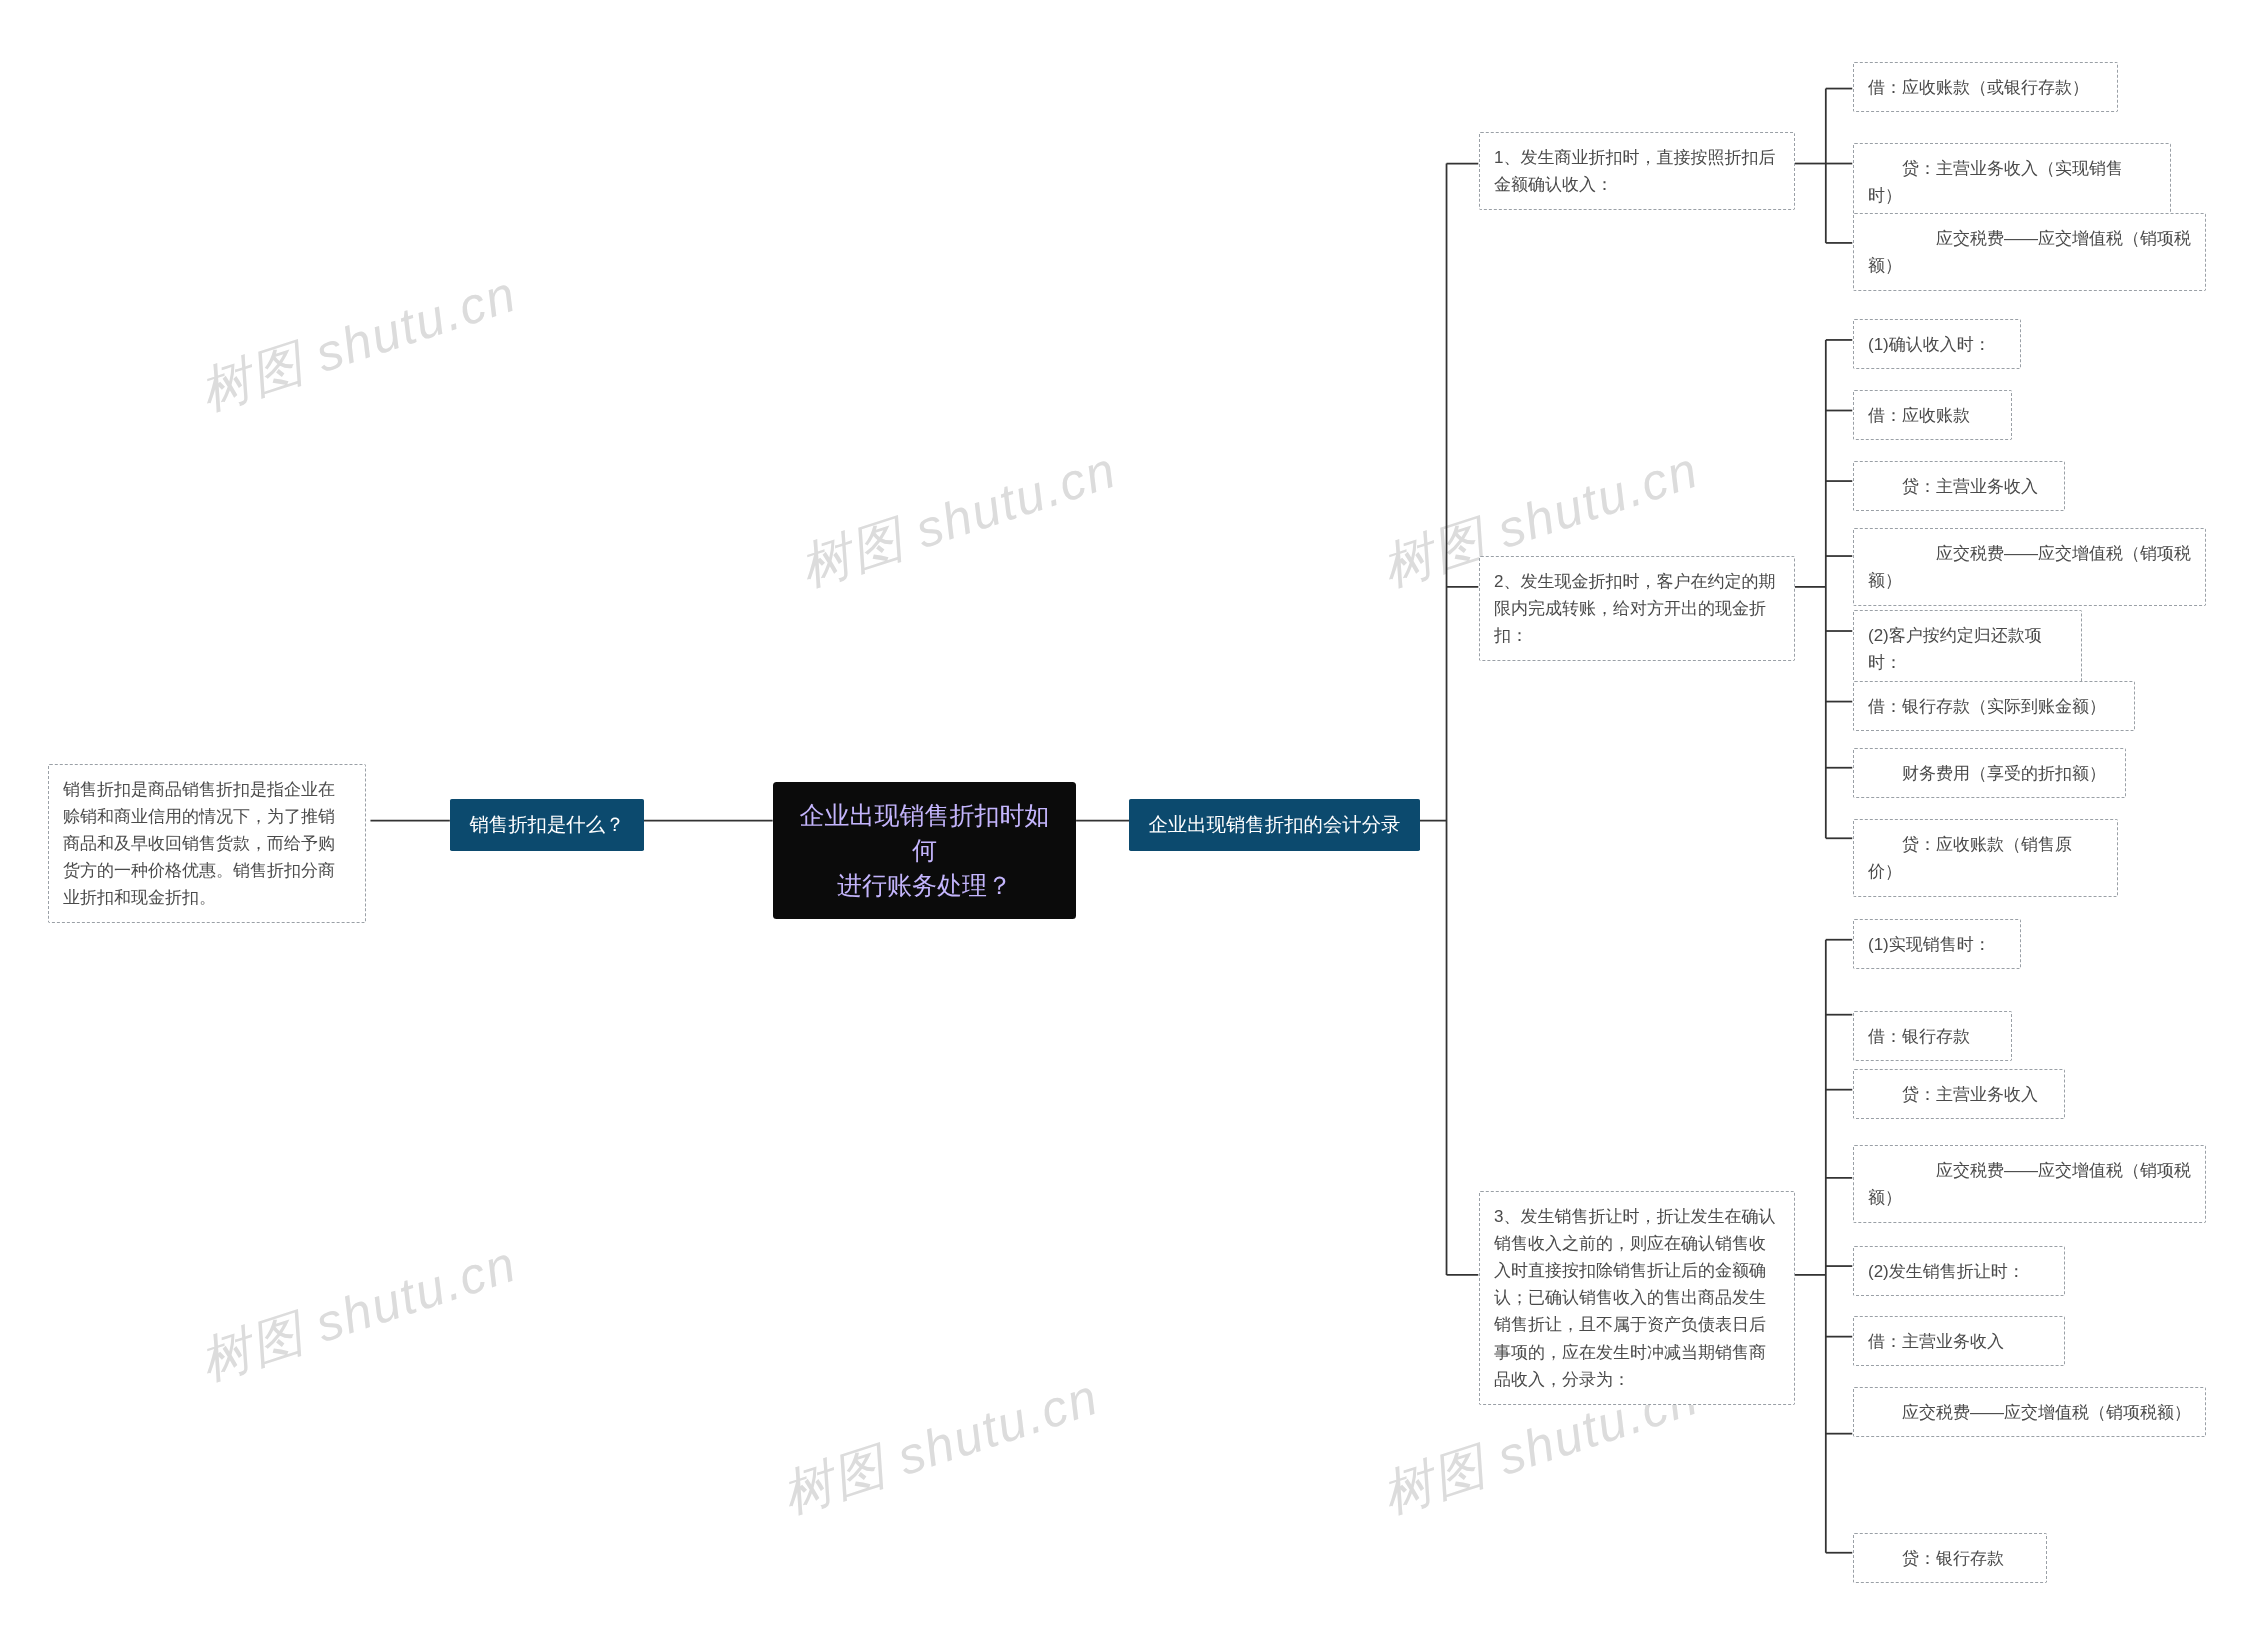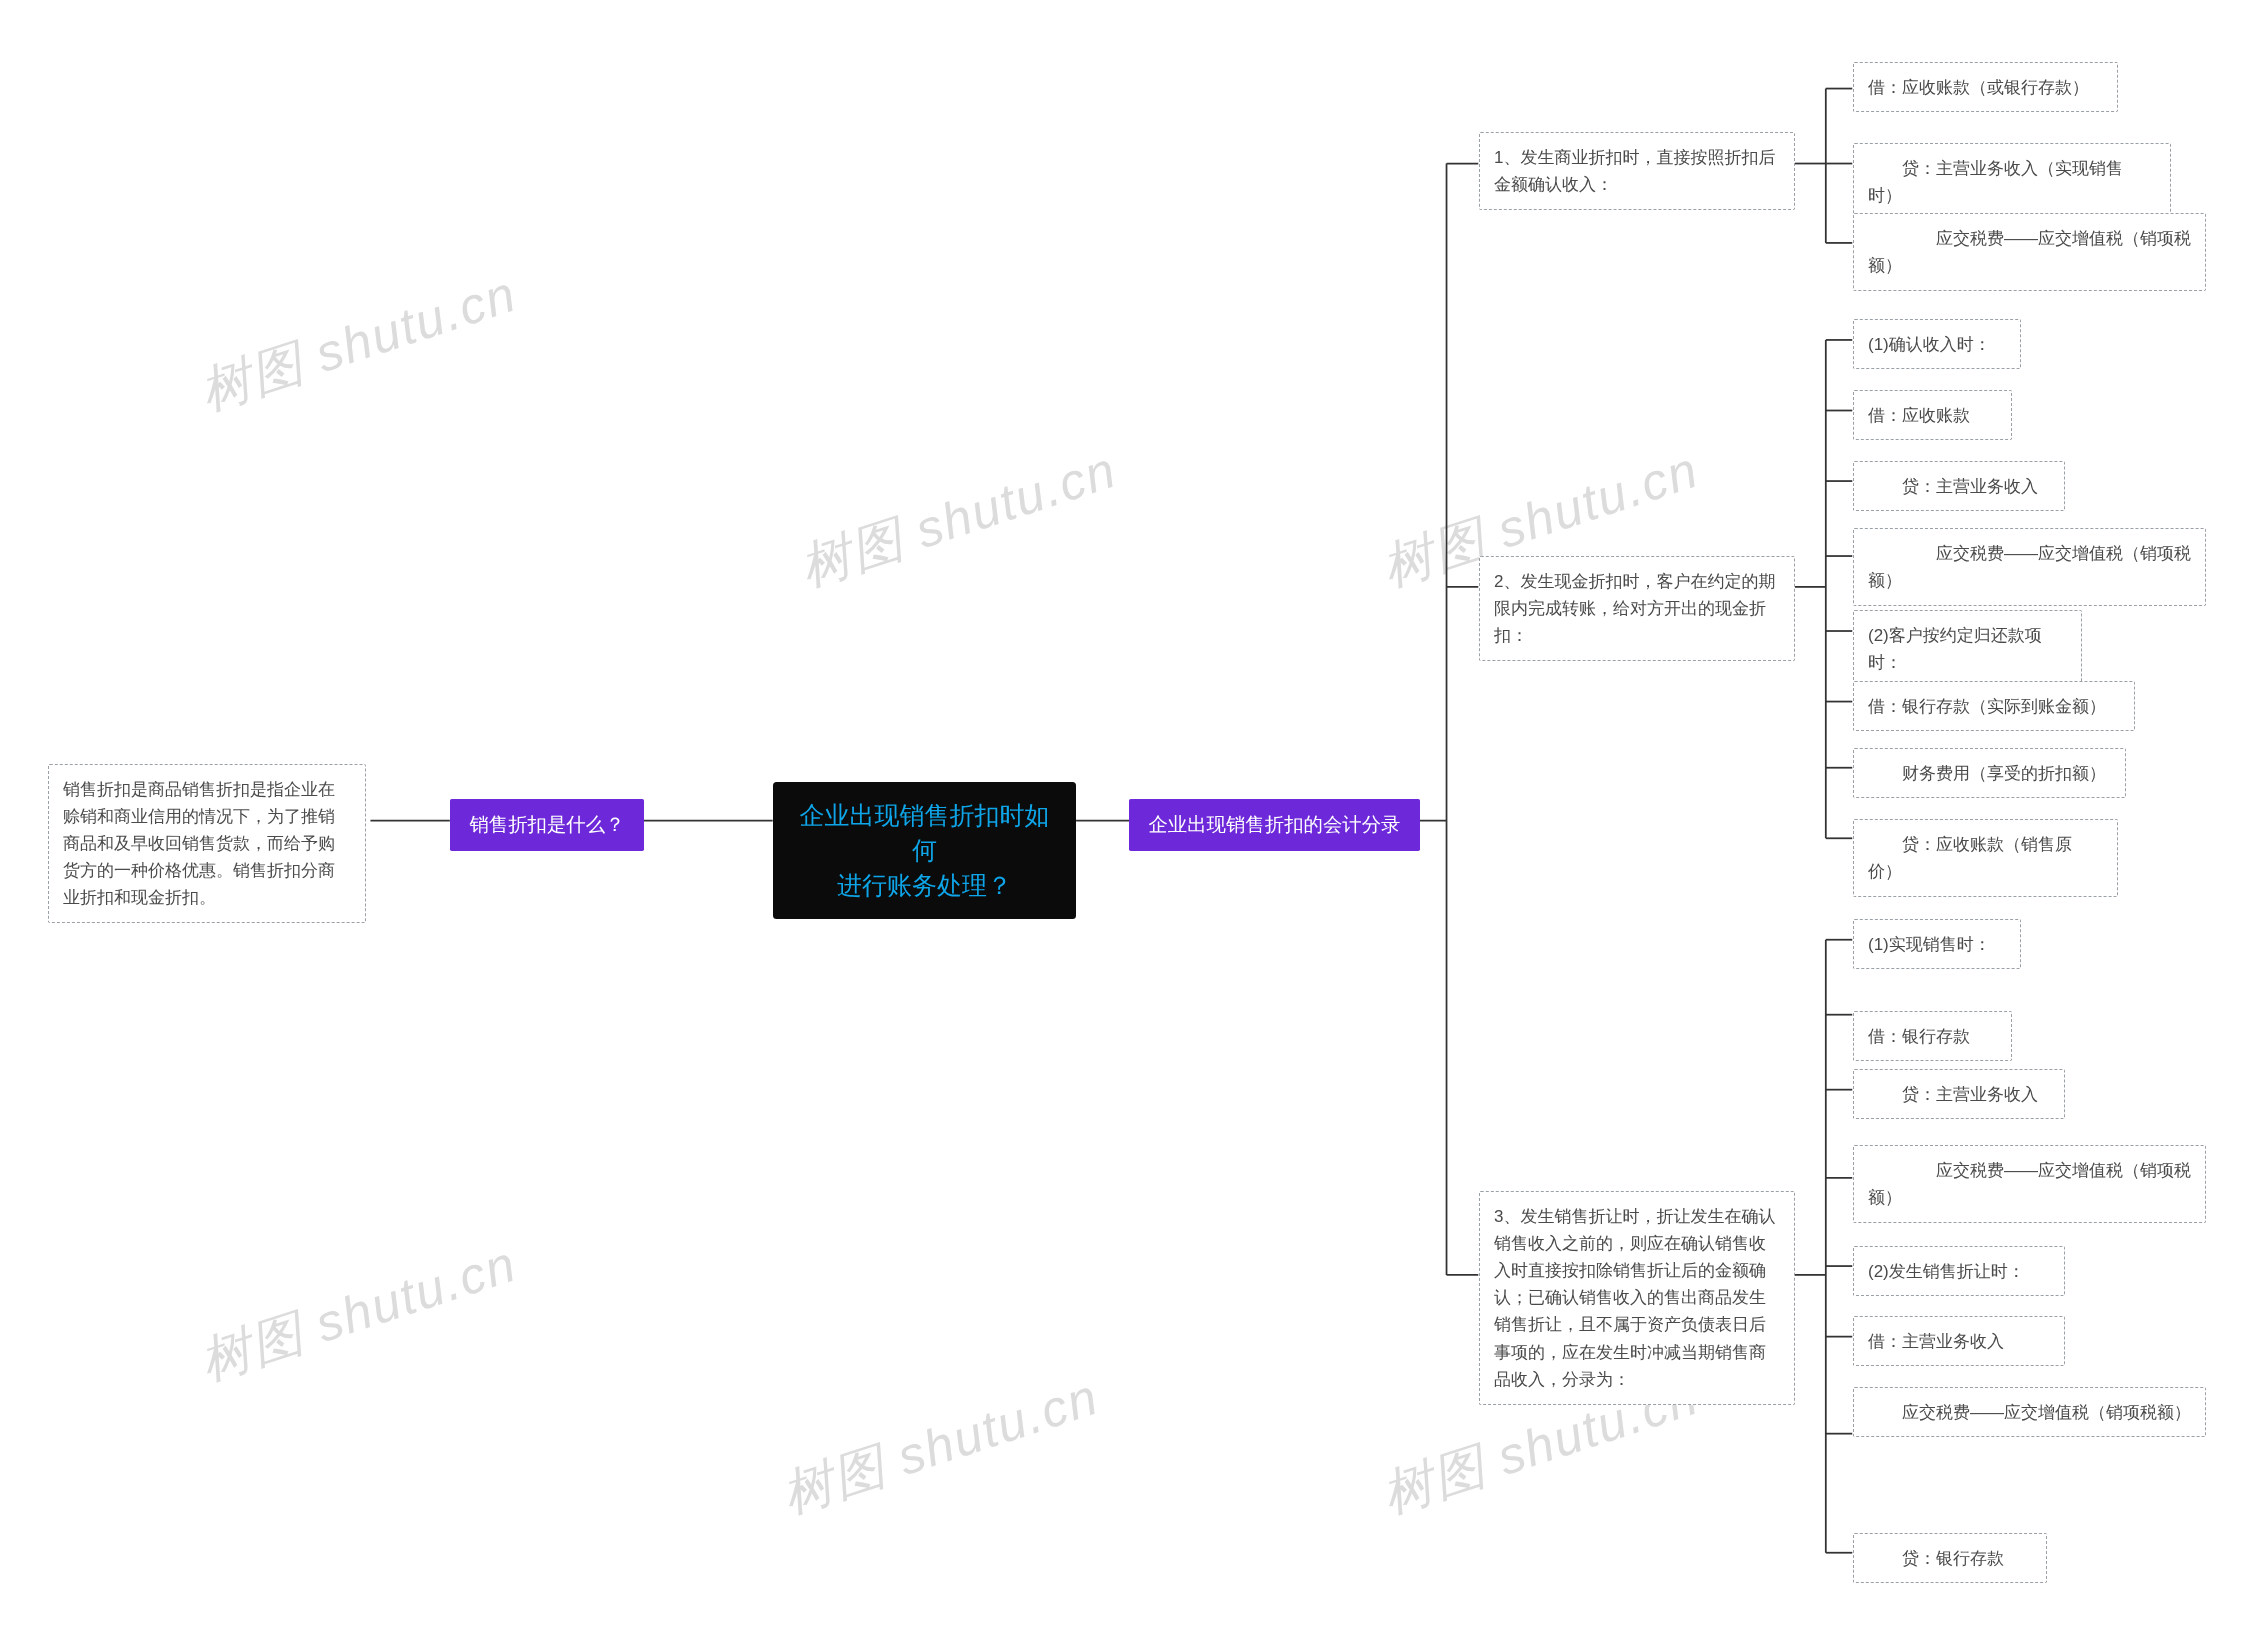--- a/index.html
+++ b/index.html
@@ -13,29 +13,29 @@
     color: #333;
     position: relative;
     overflow: hidden;
   }
   .node {
     position: absolute;
     box-sizing: border-box;
   }
   .root {
     background: #0b0b0b;
-    color: #0ea5e9;
+    color: #c4b5fd;
     padding: 16px 23px;
     text-align: center;
     font-size: 25px;
     line-height: 1.4;
     border-radius: 3.5px;
   }
   .blue {
-    background: #6d28d9;
+    background: #0c4a6e;
     color: #ffffff;
     padding: 12.4px 19.4px;
     font-size: 19.4px;
     border-radius: 1.8px;
   }
   .dashed {
     border: 1.8px dashed #9aa0a6;
     background: #ffffff;
     color: #4a4a4a;
     padding: 10.6px 14px;

